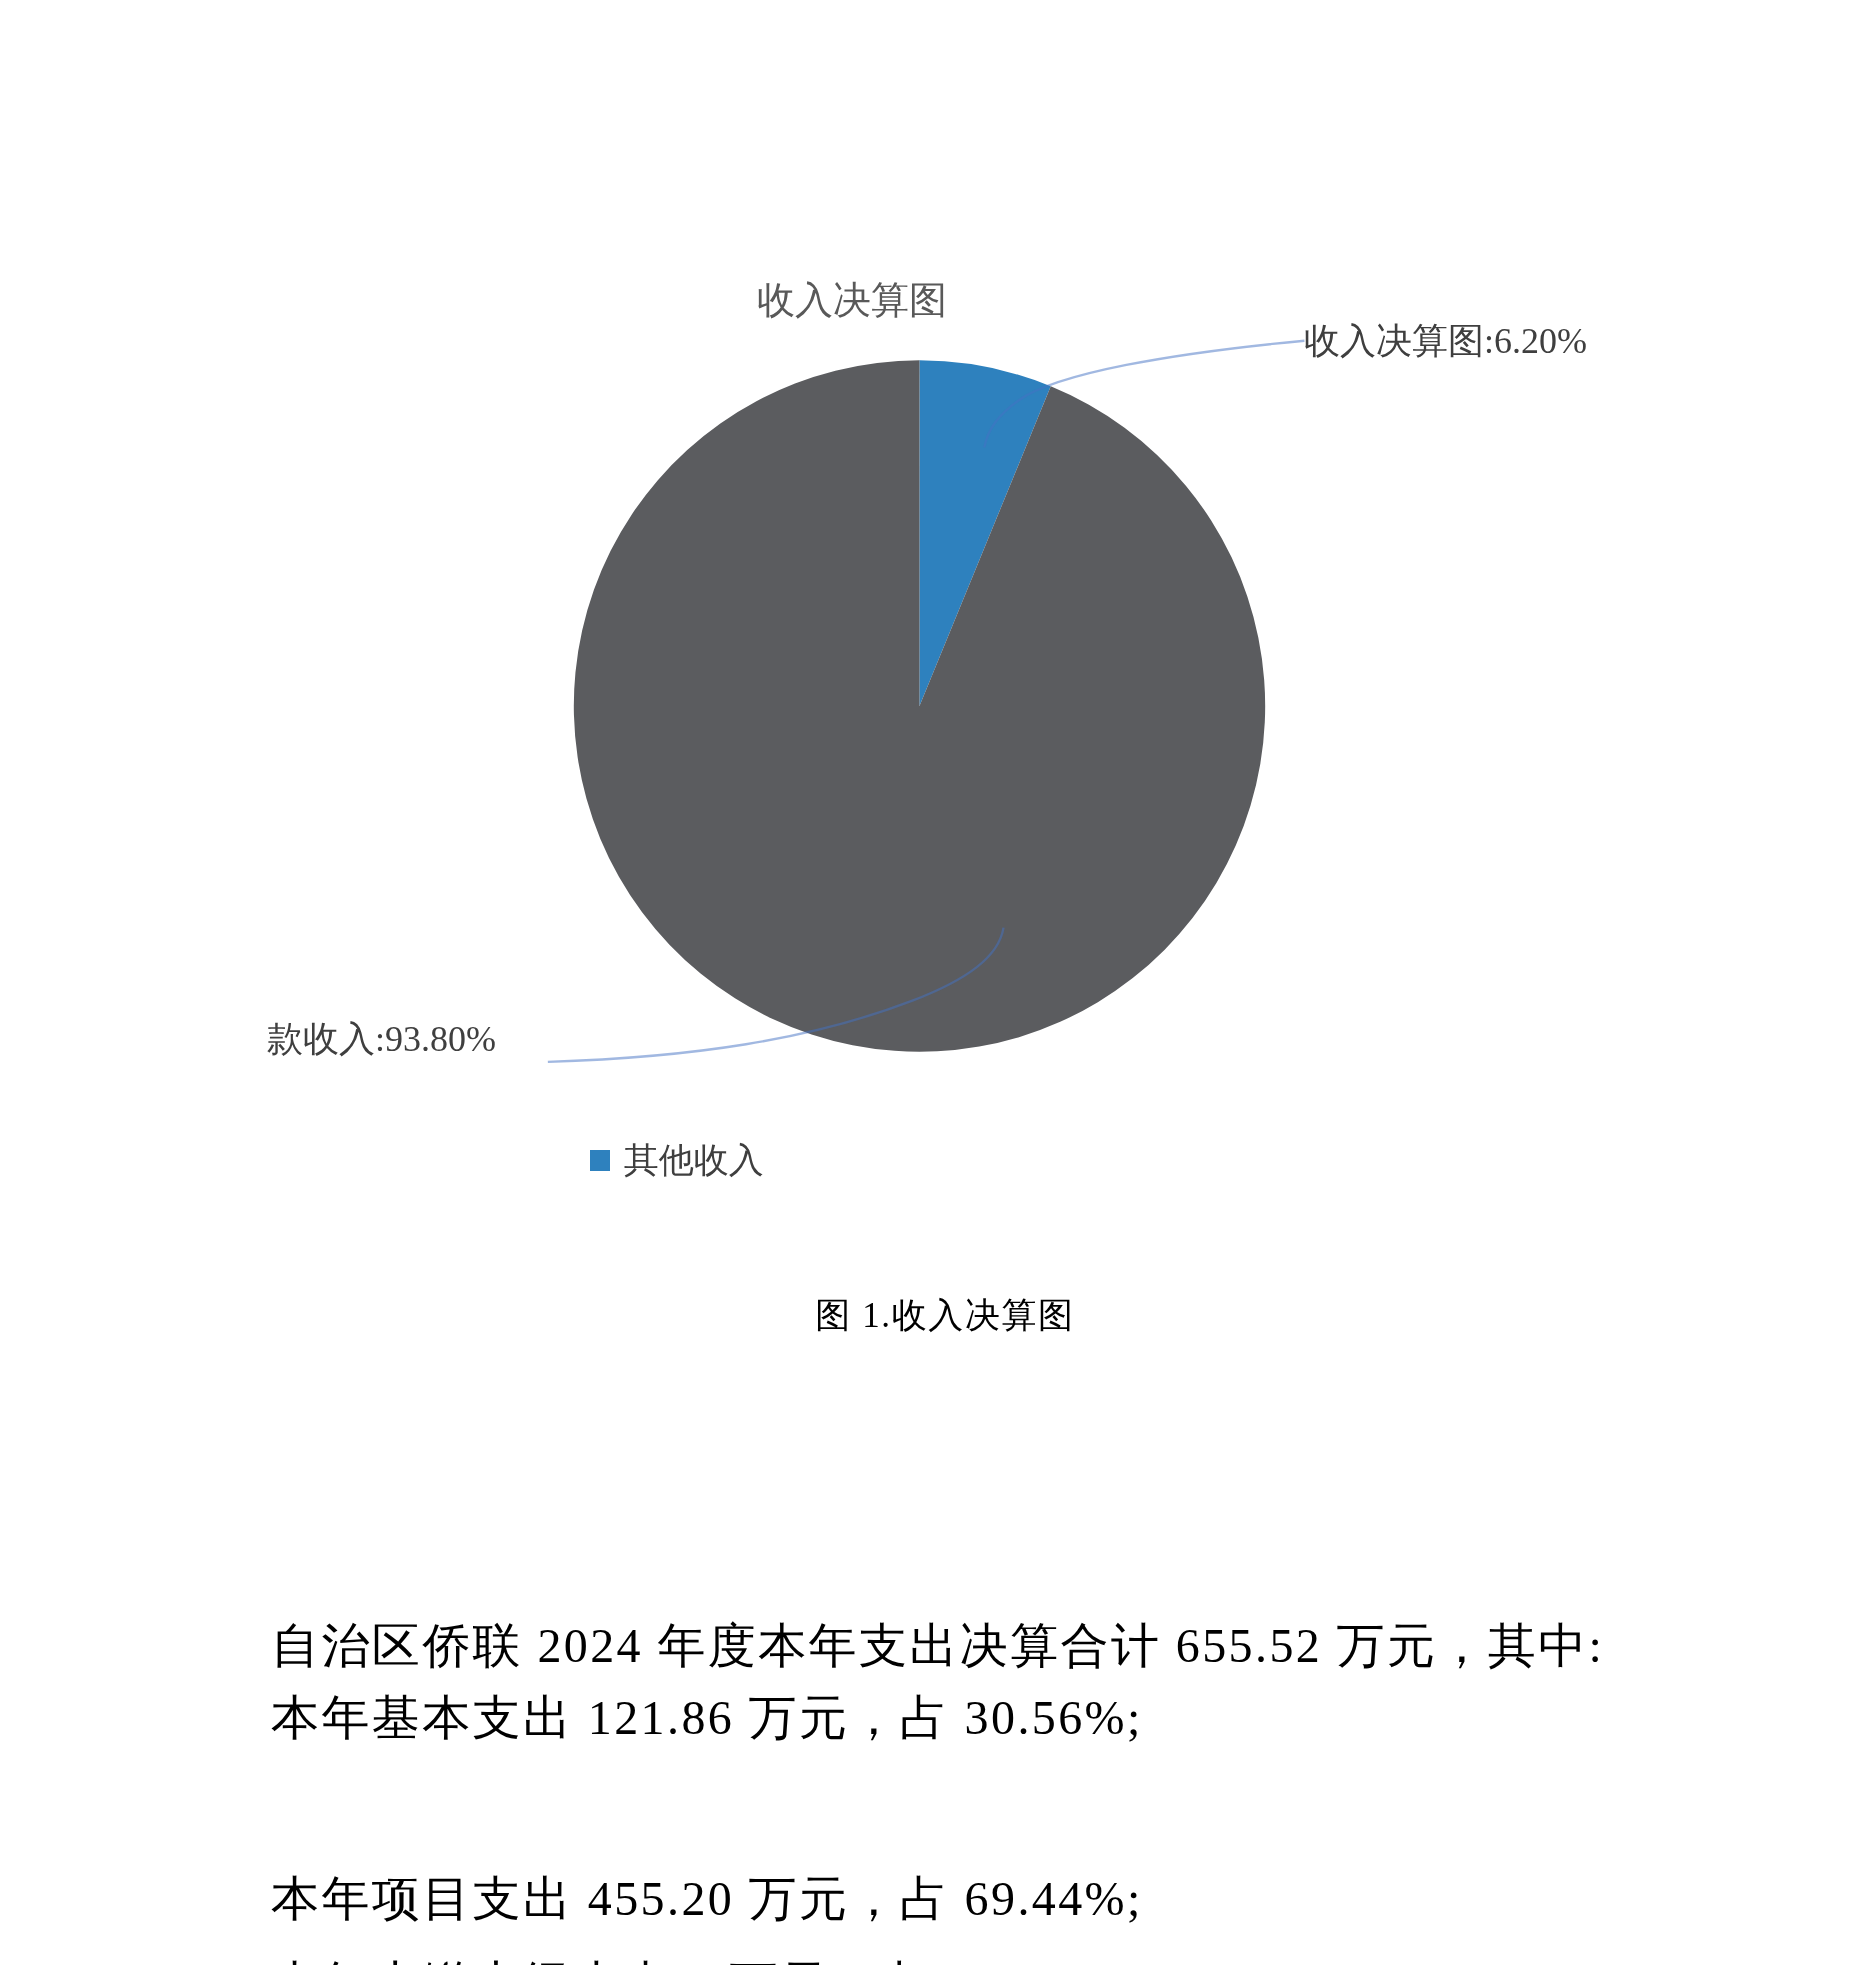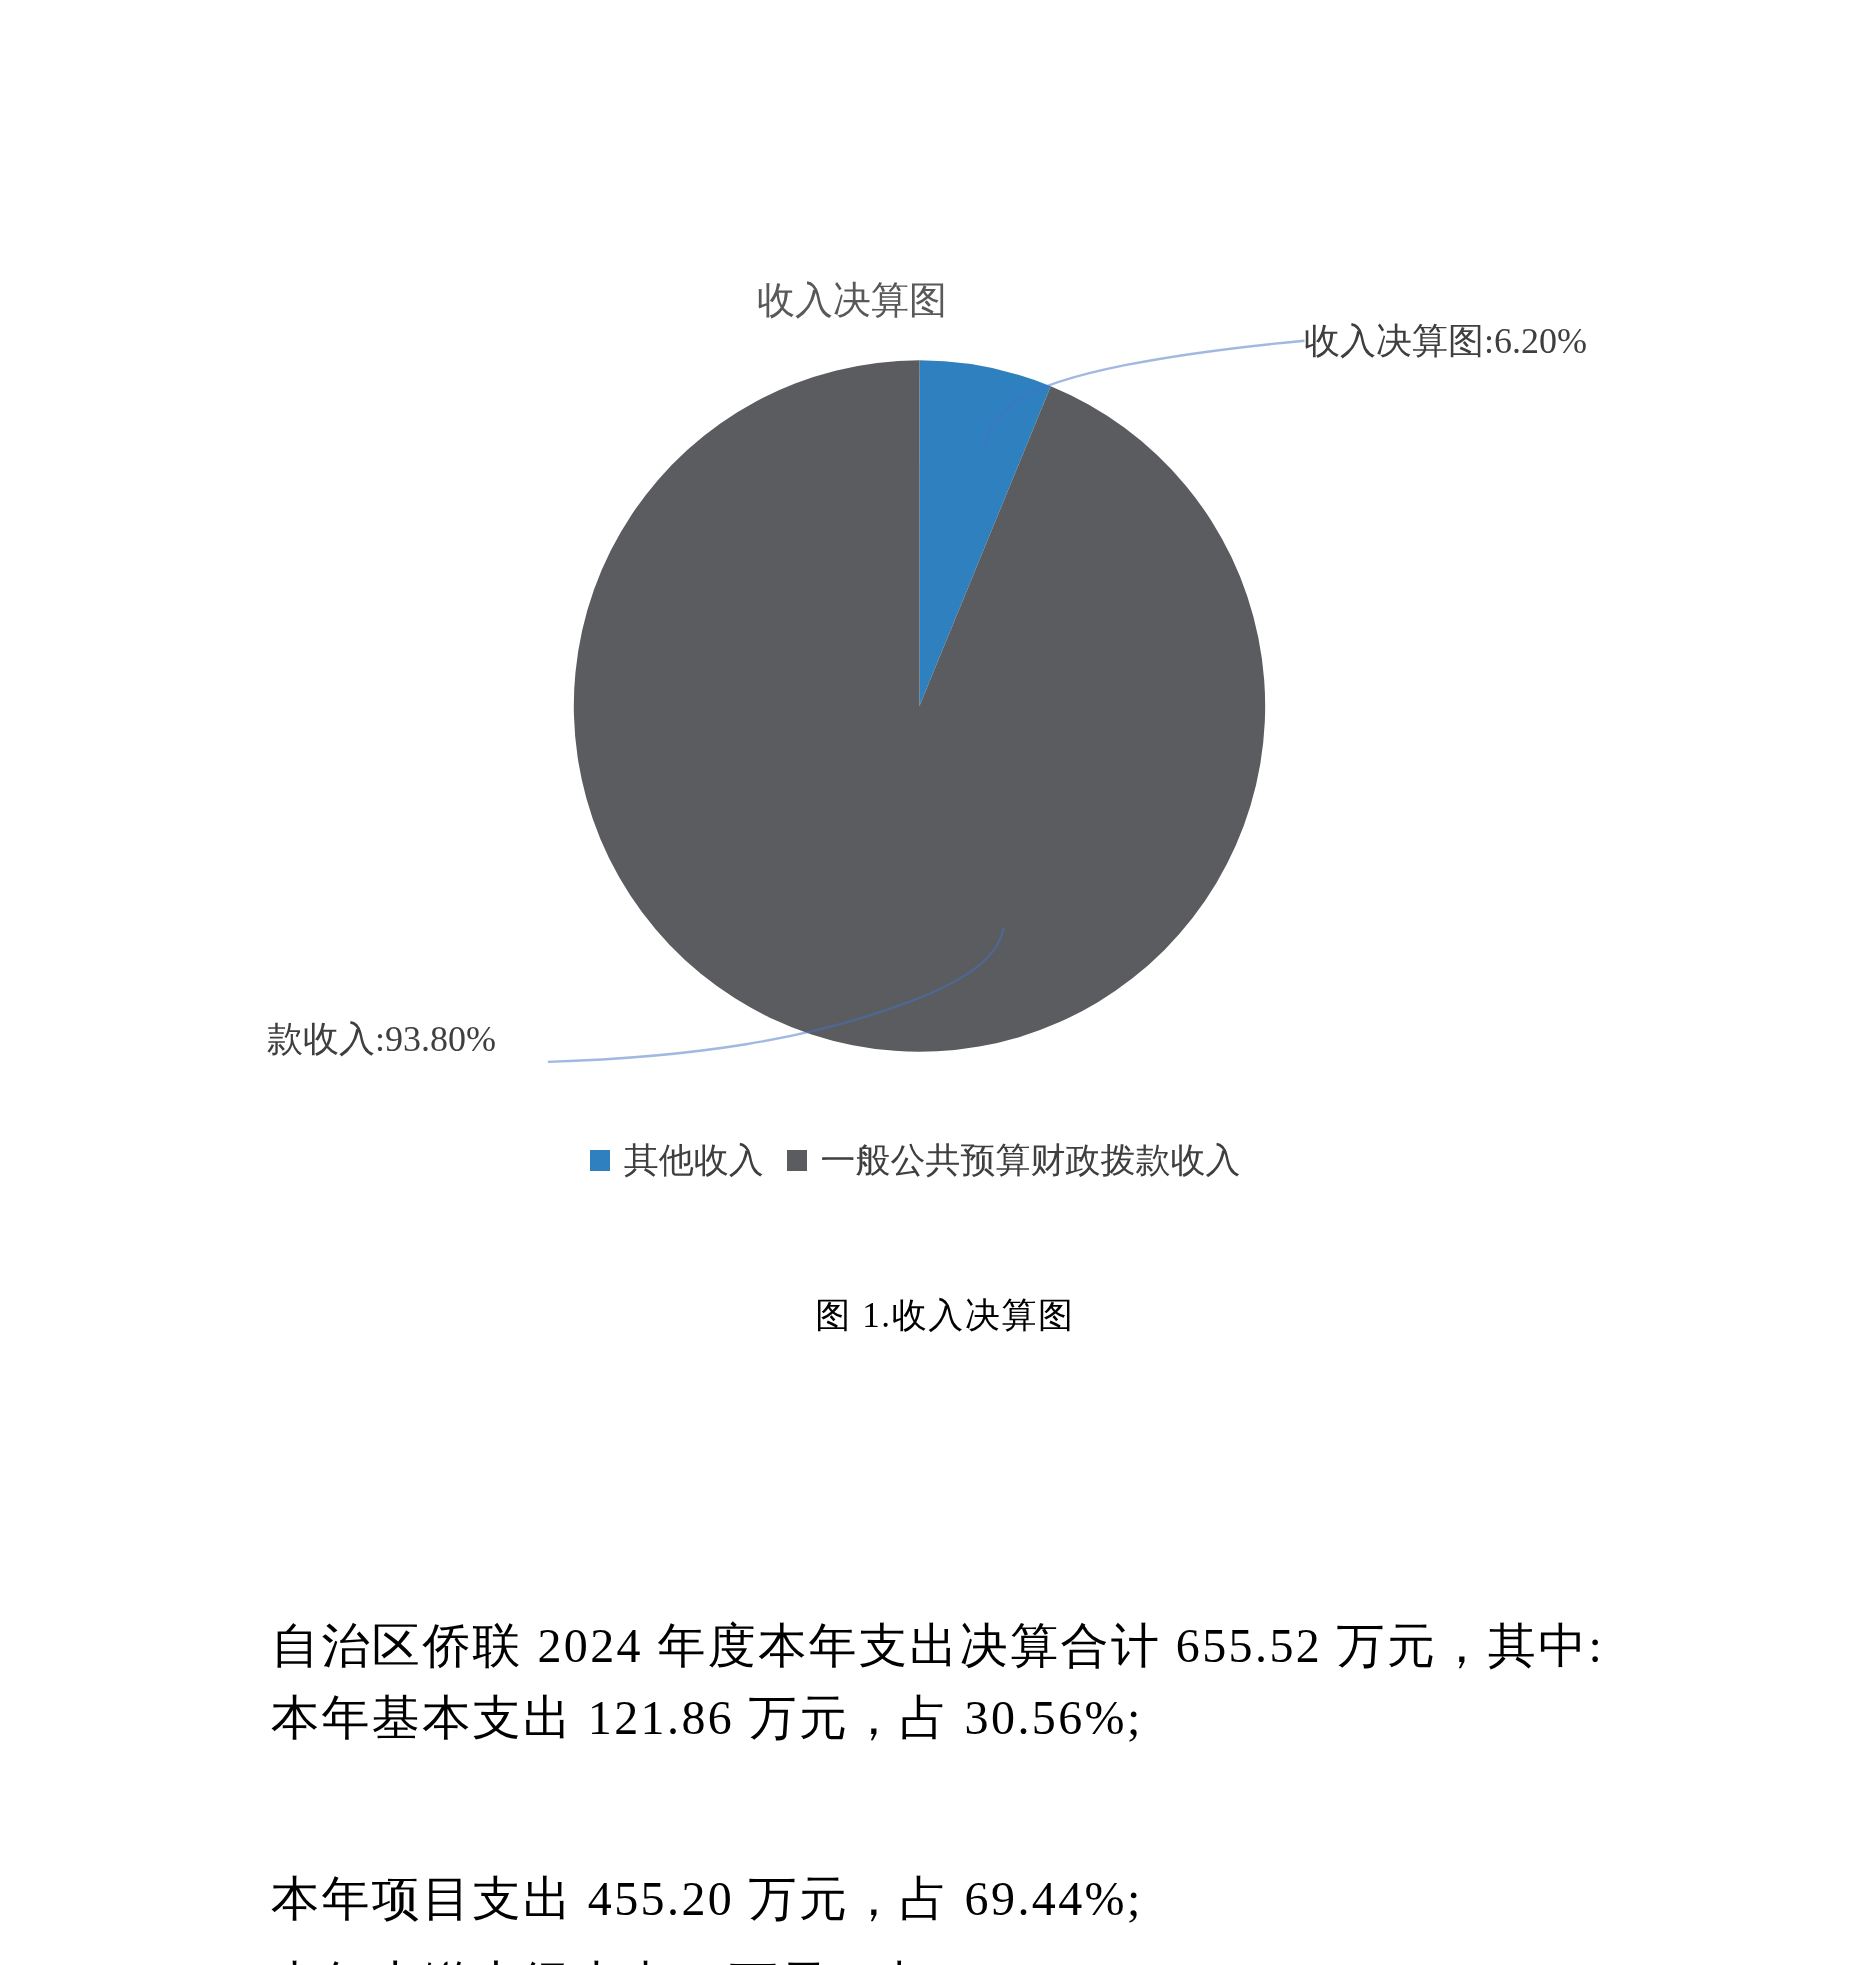--- a/index.html
+++ b/index.html
@@ -73,24 +73,20 @@
 
   <div class="data-label-general">
     <div>款收入:93.80%</div>
   </div>
 
   <div class="legend" id="legend">
       <span class="legend-item">
         <span class="swatch" style="background: rgb(46, 129, 190);"></span>
         <span>其他收入</span>
       </span>
-      <span class="legend-item">
-        <span class="swatch" style="background: rgb(91, 92, 95);"></span>
-        <span>一般公共预算财政拨款收入</span>
-      </span>
     </div>
 
   <div class="figure-caption">图 1.收入决算图</div>
 
 
   <div id="paragraphs">
       <p class="paragraph" style="top: 1616px;">自治区侨联 2024 年度本年支出决算合计 655.52 万元，其中:</p>
       <p class="paragraph" style="top: 1688px;">本年基本支出 121.86 万元，占 30.56%;</p>
       <p class="paragraph" style="top: 1869px;">本年项目支出 455.20 万元，占 69.44%;</p>
       <p class="paragraph" style="top: 1954px;">本年上缴上级支出 0 万元，占 0%;</p>

